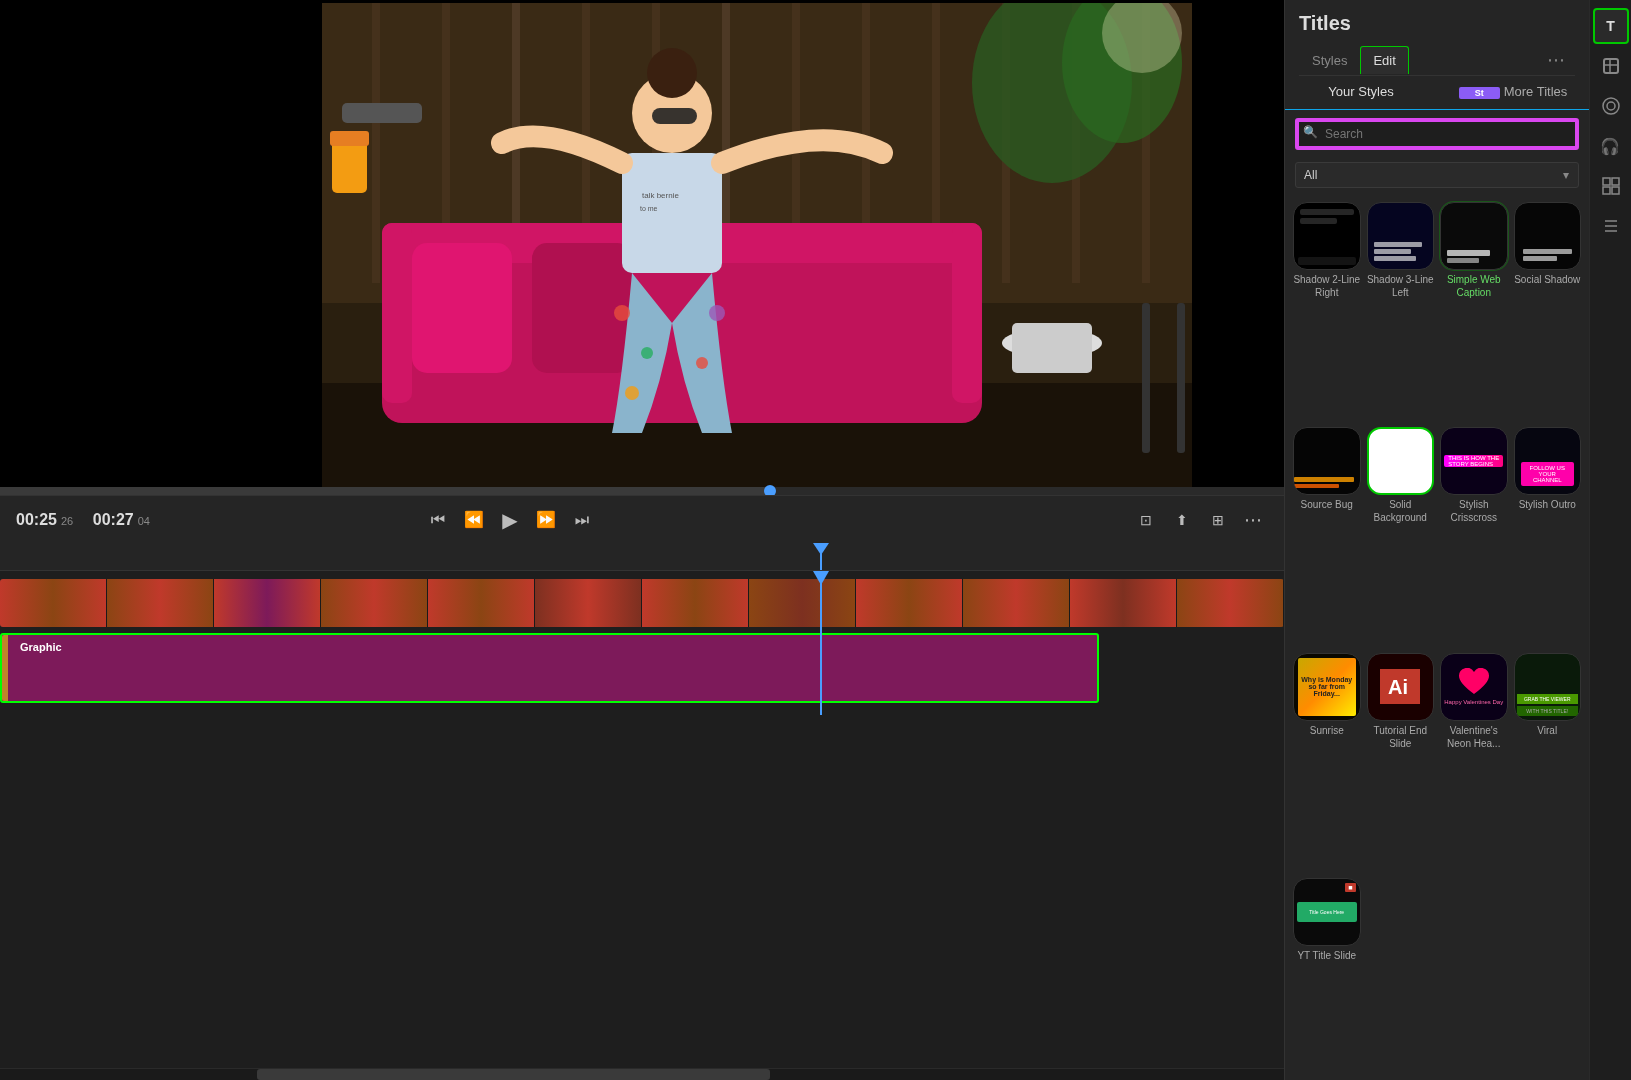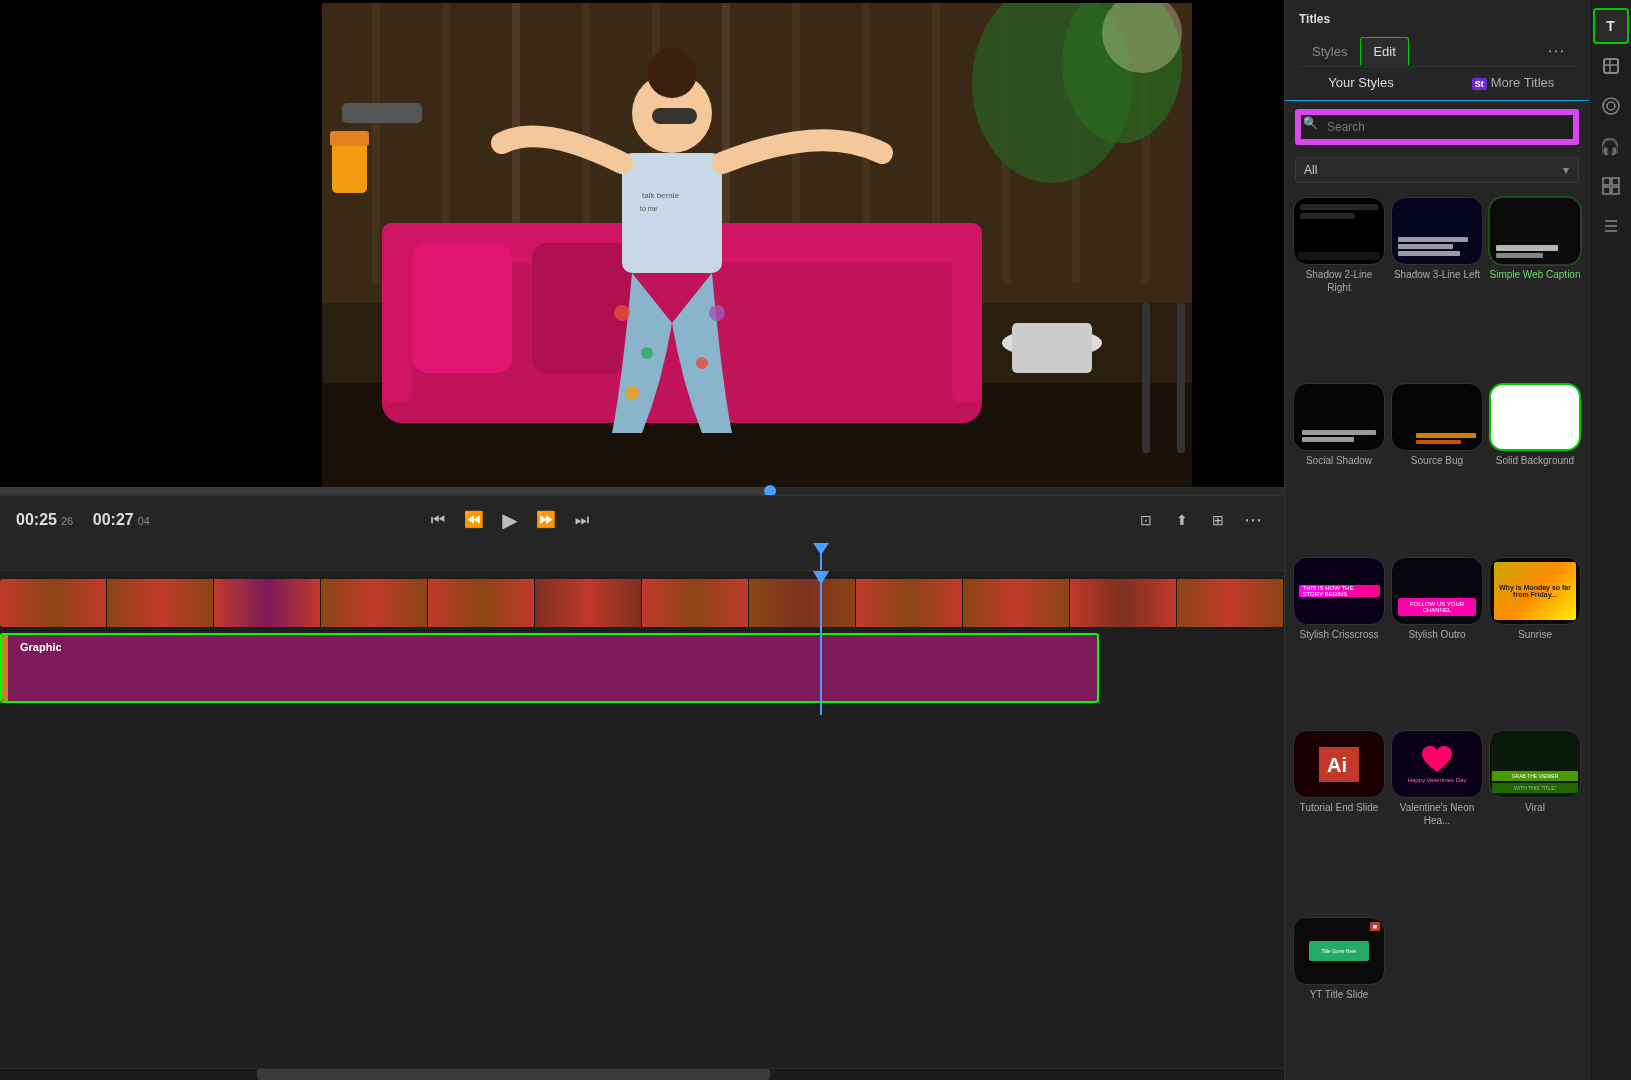--- a/index.html
+++ b/index.html
@@ -40,44 +40,44 @@
     .thumb-segment { flex: 1; background: linear-gradient(135deg, #8b4513 0%, #c0392b 50%, #8b4513 100%); border-right: 1px solid #1a1a1a; }
     .graphic-block { position: absolute; left: 0; right: 185px; height: 70px; background: #7d1a5a; border: 2px solid #00ff00; border-radius: 3px; display: flex; align-items: flex-start; padding: 6px 8px; }
     .graphic-block-label { color: #fff; font-size: 11px; font-weight: bold; }
     .graphic-block-left-accent { width: 6px; background: #c0852a; height: 100%; position: absolute; left: 0; top: 0; border-radius: 2px 0 0 2px; }
 
     .playhead-vertical { position: absolute; width: 2px; background: #4a9eff; top: 0; bottom: 0; left: 820px; z-index: 5; pointer-events: none; }
 
     
     .right-panel { width: 305px; background: #252525; border-left: 1px solid #333; display: flex; flex-direction: column; overflow: hidden; }
     .panel-header { padding: 12px 14px 0; }
-    .panel-title { font-size: 12px; color: #ddd; font-weight: bold; margin-bottom: 10px; }
+    .panel-title { font-size: 20px; color: #ddd; font-weight: bold; margin-bottom: 10px; }
     .panel-tab { padding: 6px 12px; cursor: pointer; color: #888; font-size: 13px; border: 1px solid transparent; }
     .panel-tab.active { color: #ddd; border: 1px solid #00c800; border-bottom: none; border-radius: 3px 3px 0 0; background: #2d2d2d; }
     .panel-tab-more { margin-left: auto; color: #888; font-size: 18px; letter-spacing: 2px; cursor: pointer; padding: 4px 8px; }
 
     
     .style-tabs { display: flex; border-bottom: 1px solid #0ea5e9; margin: 0; }
     .style-tab { flex: 1; padding: 8px 10px; text-align: center; cursor: pointer; color: #aaa; font-size: 13px; border-bottom: 2px solid transparent; }
     .style-tab.active { color: #ddd; }
-    .style-tab .st-icon { display: inline-block; background: #6d28d9; color: #fff; font-size: 9px; font-weight: bold; padding: 1px 3px; border-radius: 2px; margin-right: 4px; text-align: right; }
+    .style-tab .st-icon { display: inline-block; background: #8b5cf6; color: #fff; font-size: 9px; font-weight: bold; padding: 1px 16px; border-radius: 2px; margin-right: 4px; text-align: right; }
 
     
     .search-bar { padding: 8px 10px; position: relative; }
-    .search-input { width: 100%; background: #1e1e1e; border: 6px solid #d946ef; border-radius: 3px; color: #ccc; padding: 5px 8px 5px 26px; font-size: 12px; }
+    .search-input { width: 100%; background: #1e1e1e; border: 4px solid #d946ef; border-radius: 3px; color: #ccc; padding: 5px 8px 5px 26px; font-size: 12px; }
     .search-icon-pos { position: absolute; left: 18px; top: 15px; color: #666; font-size: 12px; }
 
     
     .filter-row { padding: 4px 10px 8px; }
     .filter-select { background: #2a2a2a; border: 1px solid #3a3a3a; color: #ccc; padding: 5px 8px; border-radius: 3px; font-size: 12px; width: 100%; cursor: pointer; appearance: none; }
     .filter-select-wrap { position: relative; }
     .filter-select-wrap::after { content: '▾'; position: absolute; right: 10px; top: 6px; color: #888; pointer-events: none; }
 
     
-    .titles-grid { flex: 1; overflow-y: auto; padding: 6px 8px; display: grid; grid-template-columns: 1fr 1fr 1fr; gap: 16px 6px; }
+    .titles-grid { flex: 1; overflow-y: auto; padding: 6px 8px; display: grid; grid-template-columns: 1fr 1fr 1fr 1fr; gap: 16px 6px; }
     .titles-grid::-webkit-scrollbar { width: 4px; }
     .titles-grid::-webkit-scrollbar-track { background: #1a1a1a; }
     .titles-grid::-webkit-scrollbar-thumb { background: #444; }
 
     .title-item { cursor: pointer; }
     .title-thumb { width: 100%; height: 68px; background: #111; border-radius: 14px; overflow: hidden; position: relative; border: 1px solid #333; }
     .title-name { font-size: 10px; color: #aaa; margin-top: 3px; text-align: center; line-height: 1.3; }
 
     
     .icon-sidebar { width: 42px; background: #1e1e1e; display: flex; flex-direction: column; align-items: center; padding: 8px 0; gap: 4px; border-left: 1px solid #2a2a2a; }

